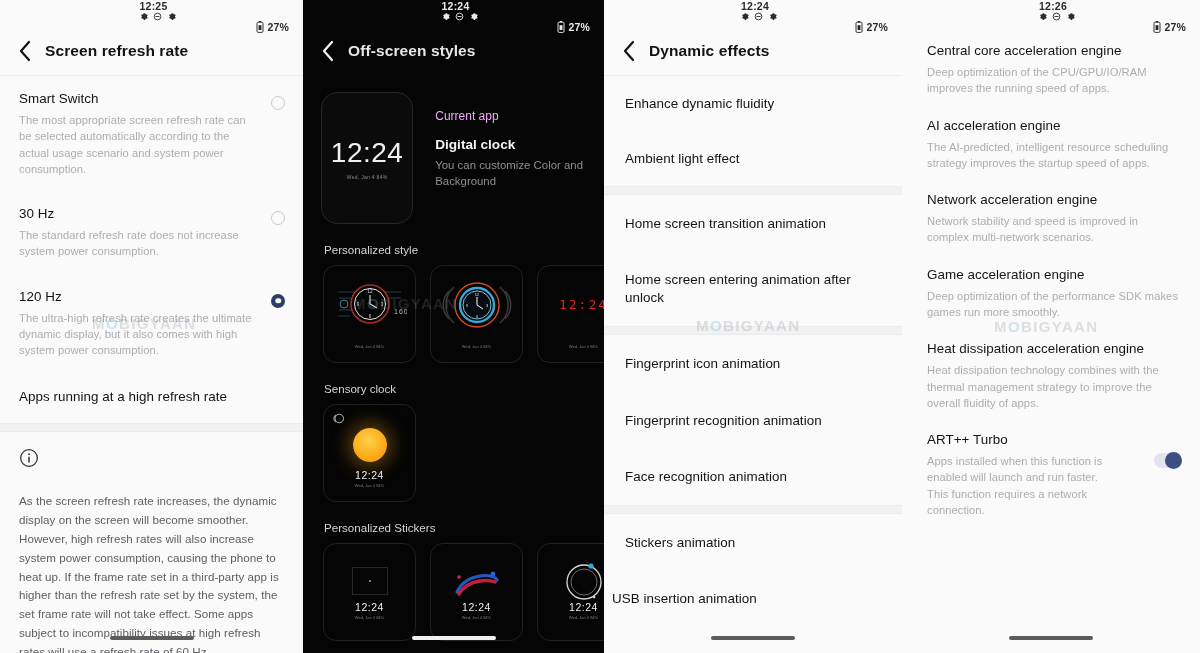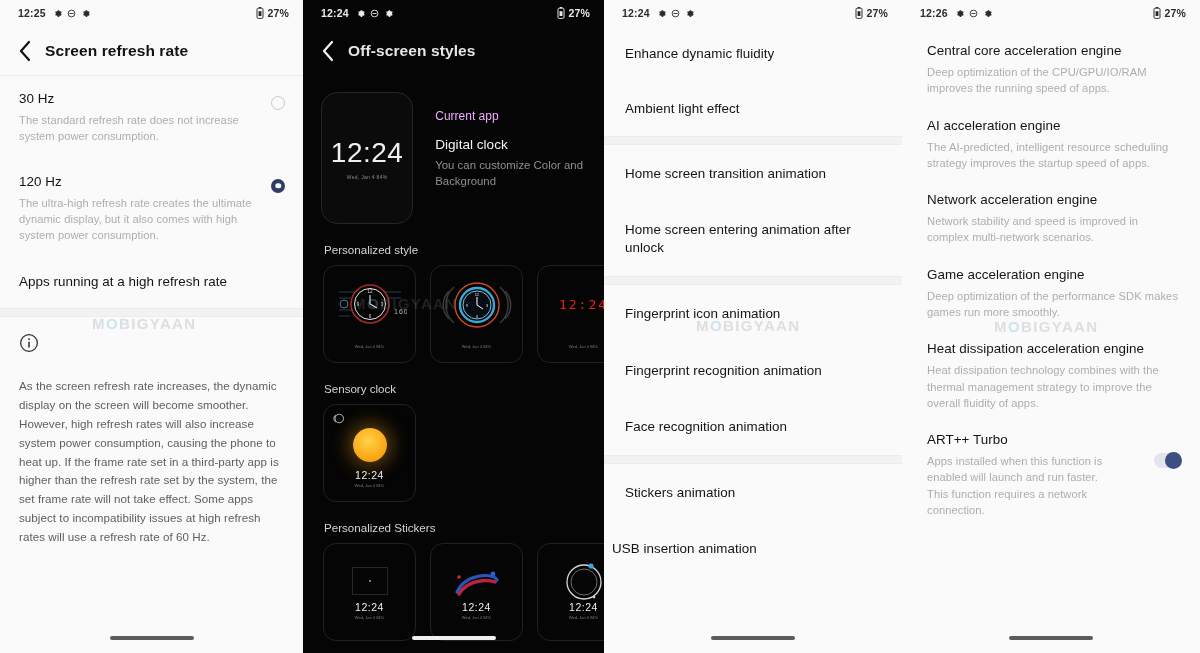--- a/index.html
+++ b/index.html
@@ -13,21 +13,21 @@
 
   .panel { position: relative; height: 653px; overflow: hidden; }
   .p1 { width: 303px; background: #fafafb; }
   .p2 { width: 301px; background: #050505; }
   .p3 { width: 298px; background: #fafafb; }
   .p4 { width: 298px; background: #fafafb; }
 
   
   .statusbar {
     height: 26px; display: flex; align-items: center;
-    padding: 0 14px 0 18px; font-size: 10.5px; letter-spacing: .2px;
+    padding: 0 14px 0 18px; font-size: 10.5px; letter-spacing: .2px; flex-direction: column;
   }
   .sb-light { color: #2b2b2b; }
   .sb-dark  { color: #eaeaea; }
   .sb-time { font-weight: 600; font-size: 10.5px; }
   .sb-icons { display: flex; gap: 5px; margin-left: 7px; align-items: center; }
   .sb-icons svg { display: block; }
   .sb-right { margin-left: auto; display: flex; align-items: center; gap: 3px; font-weight: 600; font-size: 10.5px; justify-content: center; }
 
   
   .appbar { height: 50px; display: flex; align-items: center; padding: 0 0 0 18px; gap: 13px; }
@@ -66,21 +66,21 @@
   
   .hero { display: flex; gap: 22px; padding: 16px 16px 0 18px; }
   .hero-card {
     width: 127px; height: 132px; border-radius: 16px; border: 1px solid #262626;
     background: #0b0b0b; display: flex; flex-direction: column; align-items: center; justify-content: center;
   }
   .hero-clock { font-size: 28px; color: #f0f0f0; font-weight: 300; letter-spacing: .5px; }
   .hero-sub { font-size: 5px; color: #8a8a8a; margin-top: 5px; letter-spacing: .3px; }
   .hero-info { padding-top: 17px; }
   .hero-cur { font-size: 12px; color: #f0abfc; }
-  .hero-name { font-size: 13.6px; color: #f4f4f4; font-weight: 400; margin-top: 14px; }
+  .hero-name { font-size: 13.6px; color: #f4f4f4; font-weight: 700; margin-top: 14px; }
   .hero-desc { font-size: 11.4px; color: #8e8f93; line-height: 1.42; margin-top: 5px; }
 
   .sect-label { font-size: 11.6px; color: #d4d4d6; padding: 19px 0 9px 21px; }
   .thumbs { display: flex; gap: 14px; padding-left: 20px; }
   .thumb {
     width: 93px; height: 98px; flex: none; border-radius: 13px;
     border: 1px solid #212121; background: #050505; position: relative; overflow: hidden;
   }
   .tclock { position: absolute; left: 0; right: 0; bottom: 13px; text-align: center; }
   .tclock .t1 { font-size: 10.5px; color: #efefef; letter-spacing: .5px; }
@@ -147,20 +147,27 @@
     </div>
 
     <div class="appbar topline-light">
       <svg class="back" viewBox="0 0 12 22">
           <polyline points="10,2 2,11 10,20" fill="none" stroke="#121212" stroke-width="2.2" stroke-linecap="round" stroke-linejoin="round"></polyline>
         </svg>
       <span class="title">Screen refresh rate</span>
     </div>
 
     <div class="list">
+      <div class="row">
+        <div class="txt">
+          <div class="rtitle">Smart Switch</div>
+          <div class="rdesc">The most appropriate screen refresh rate can be selected automatically according to the actual usage scenario and system power consumption.</div>
+        </div>
+        <span class="radio"></span>
+      </div>
       <div class="row">
         <div class="txt">
           <div class="rtitle">30 Hz</div>
           <div class="rdesc">The standard refresh rate does not increase system power consumption.</div>
         </div>
         <span class="radio"></span>
       </div>
       <div class="row">
         <div class="txt">
           <div class="rtitle">120 Hz</div>
@@ -367,20 +374,26 @@
       <span class="sb-right">
         <svg width="8" height="12" viewBox="0 0 12 20">
             <rect x="1" y="2" width="10" height="17" rx="2" fill="none" stroke="#2b2b2b" stroke-width="1.6"></rect>
             <rect x="4" y="0" width="4" height="2" fill="#2b2b2b"></rect>
             <rect x="3.6" y="7" width="4.8" height="8" fill="#2b2b2b"></rect>
           </svg>
         <span>27%</span>
       </span>
     </div>
 
+    <div class="appbar topline-light">
+      <svg class="back" viewBox="0 0 12 22">
+          <polyline points="10,2 2,11 10,20" fill="none" stroke="#121212" stroke-width="2.2" stroke-linecap="round" stroke-linejoin="round"></polyline>
+        </svg>
+      <span class="title">Dynamic effects</span>
+    </div>
 
     <div>
       <div class="row" style="padding:19px 19px 18px 21px">
         <div class="rtitle">Enhance dynamic fluidity</div>
       </div>
       <div class="row" style="padding:19px 19px 18px 21px">
         <div class="rtitle">Ambient light effect</div>
       </div>
     </div>
     <div class="sec-gap"></div>

